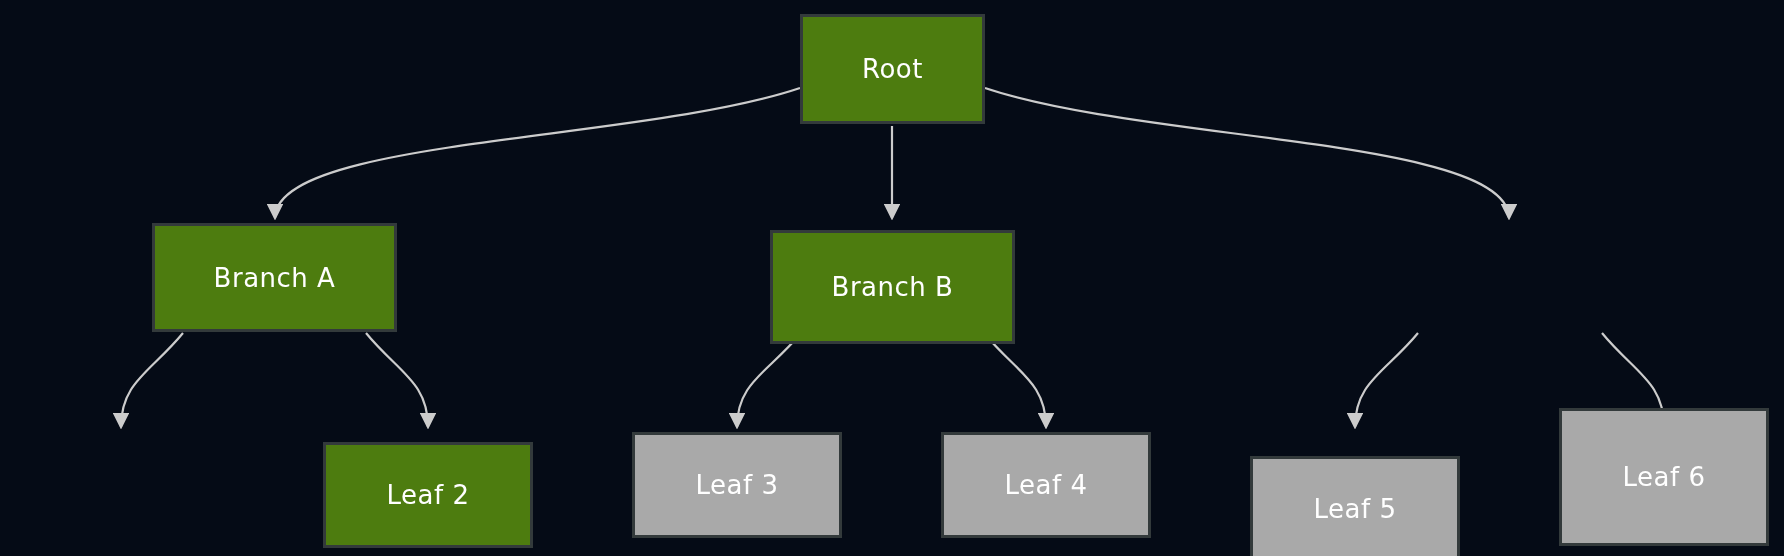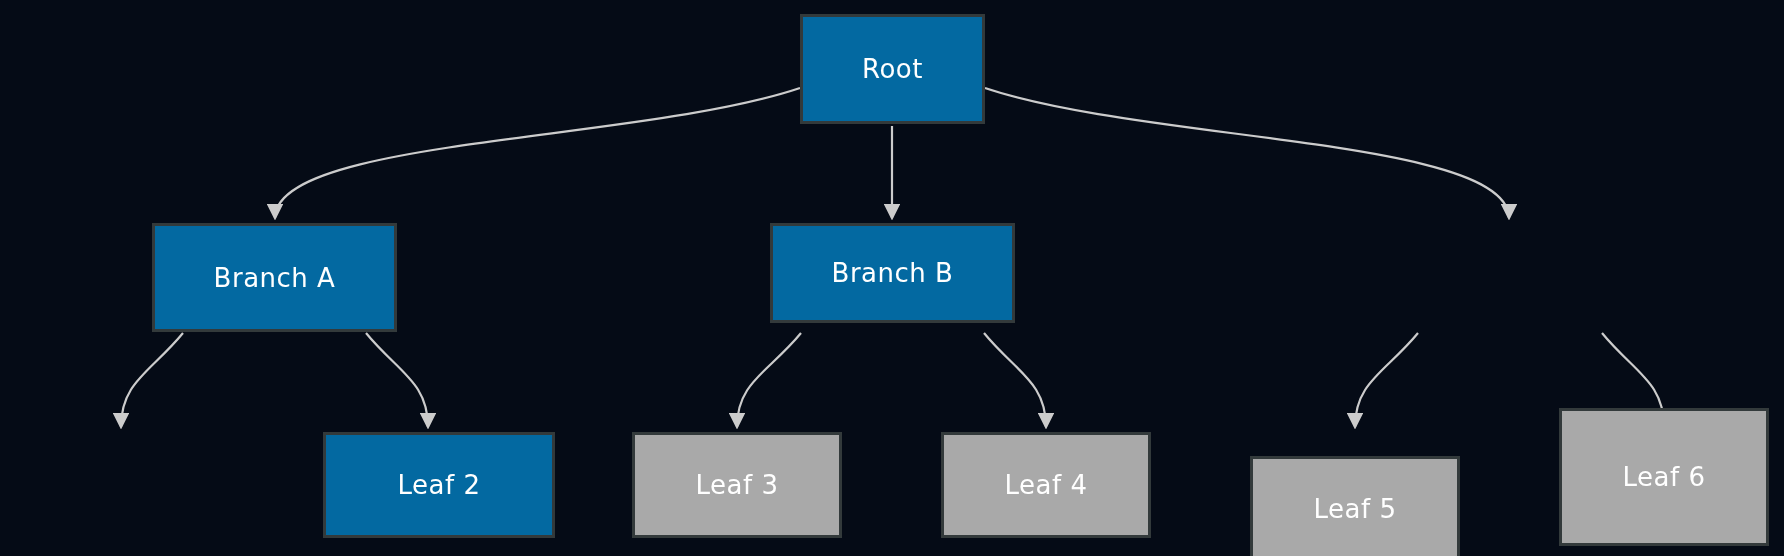--- a/index.html
+++ b/index.html
@@ -27,21 +27,21 @@
     stroke-width: 2.2;
   }
   .node {
     position: absolute;
     box-sizing: border-box;
     border: 3px solid #333a3b;
     display: flex;
     align-items: center;
     justify-content: center;
   }
-  .node.teal { background: #0369a1; }
+  .node.teal { background: #4d7c0f; }
   .node.gray { background: #a9a9a9; }
   .node-label {
     color: #ffffff;
     font-size: 26px;
     letter-spacing: 0.5px;
     white-space: nowrap;
   }
 </style>
 </head>
 <body>
@@ -66,27 +66,27 @@
   </svg>
 
   <div class="node teal" style="left:800px; top:14px; width:185px; height:110px">
     <span class="node-label">Root</span>
   </div>
 
   <div class="node teal" style="left:152px; top:223px; width:245px; height:109px">
     <span class="node-label">Branch A</span>
   </div>
 
-  <div class="node teal" style="left:770px; top:223px; width:245px; height:100px">
+  <div class="node teal" style="left:770px; top:230px; width:245px; height:114px">
     <span class="node-label">Branch B</span>
   </div>
 
 
 
-  <div class="node teal" style="left:323px; top:432px; width:232px; height:106px">
+  <div class="node teal" style="left:323px; top:442px; width:210px; height:106px">
     <span class="node-label">Leaf 2</span>
   </div>
 
   <div class="node gray" style="left:632px; top:432px; width:210px; height:106px">
     <span class="node-label">Leaf 3</span>
   </div>
 
   <div class="node gray" style="left:941px; top:432px; width:210px; height:106px">
     <span class="node-label">Leaf 4</span>
   </div>

